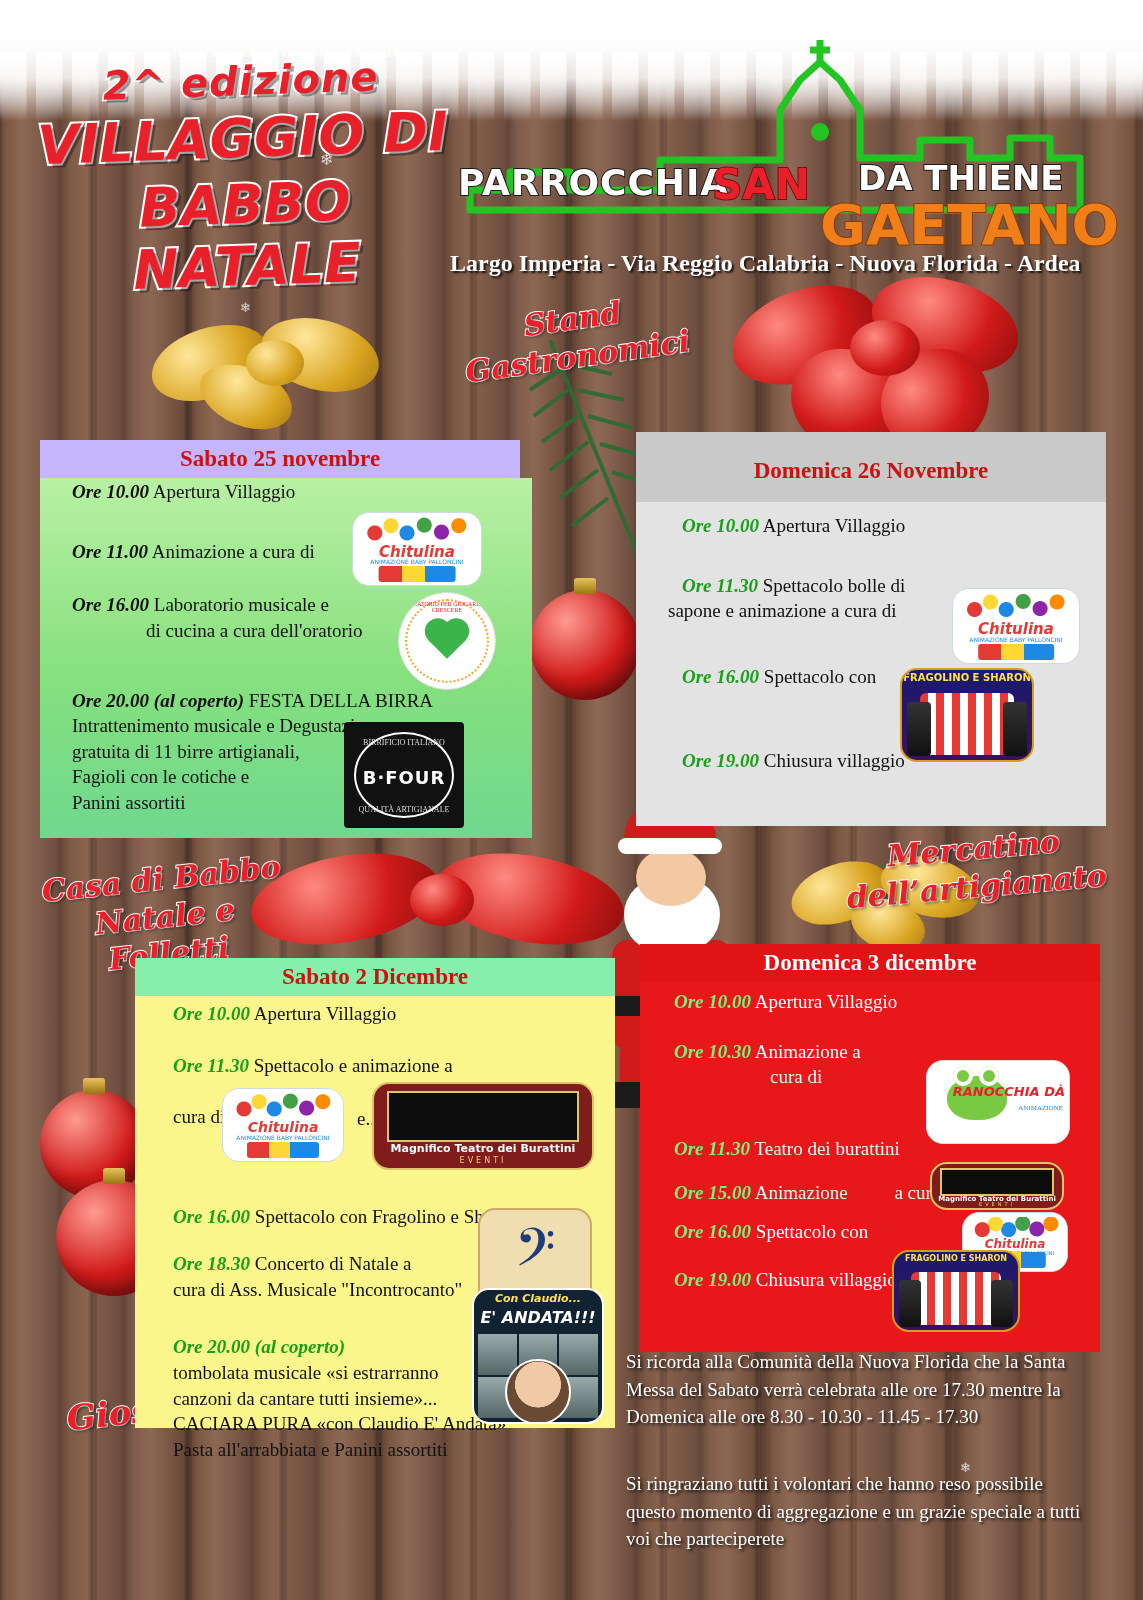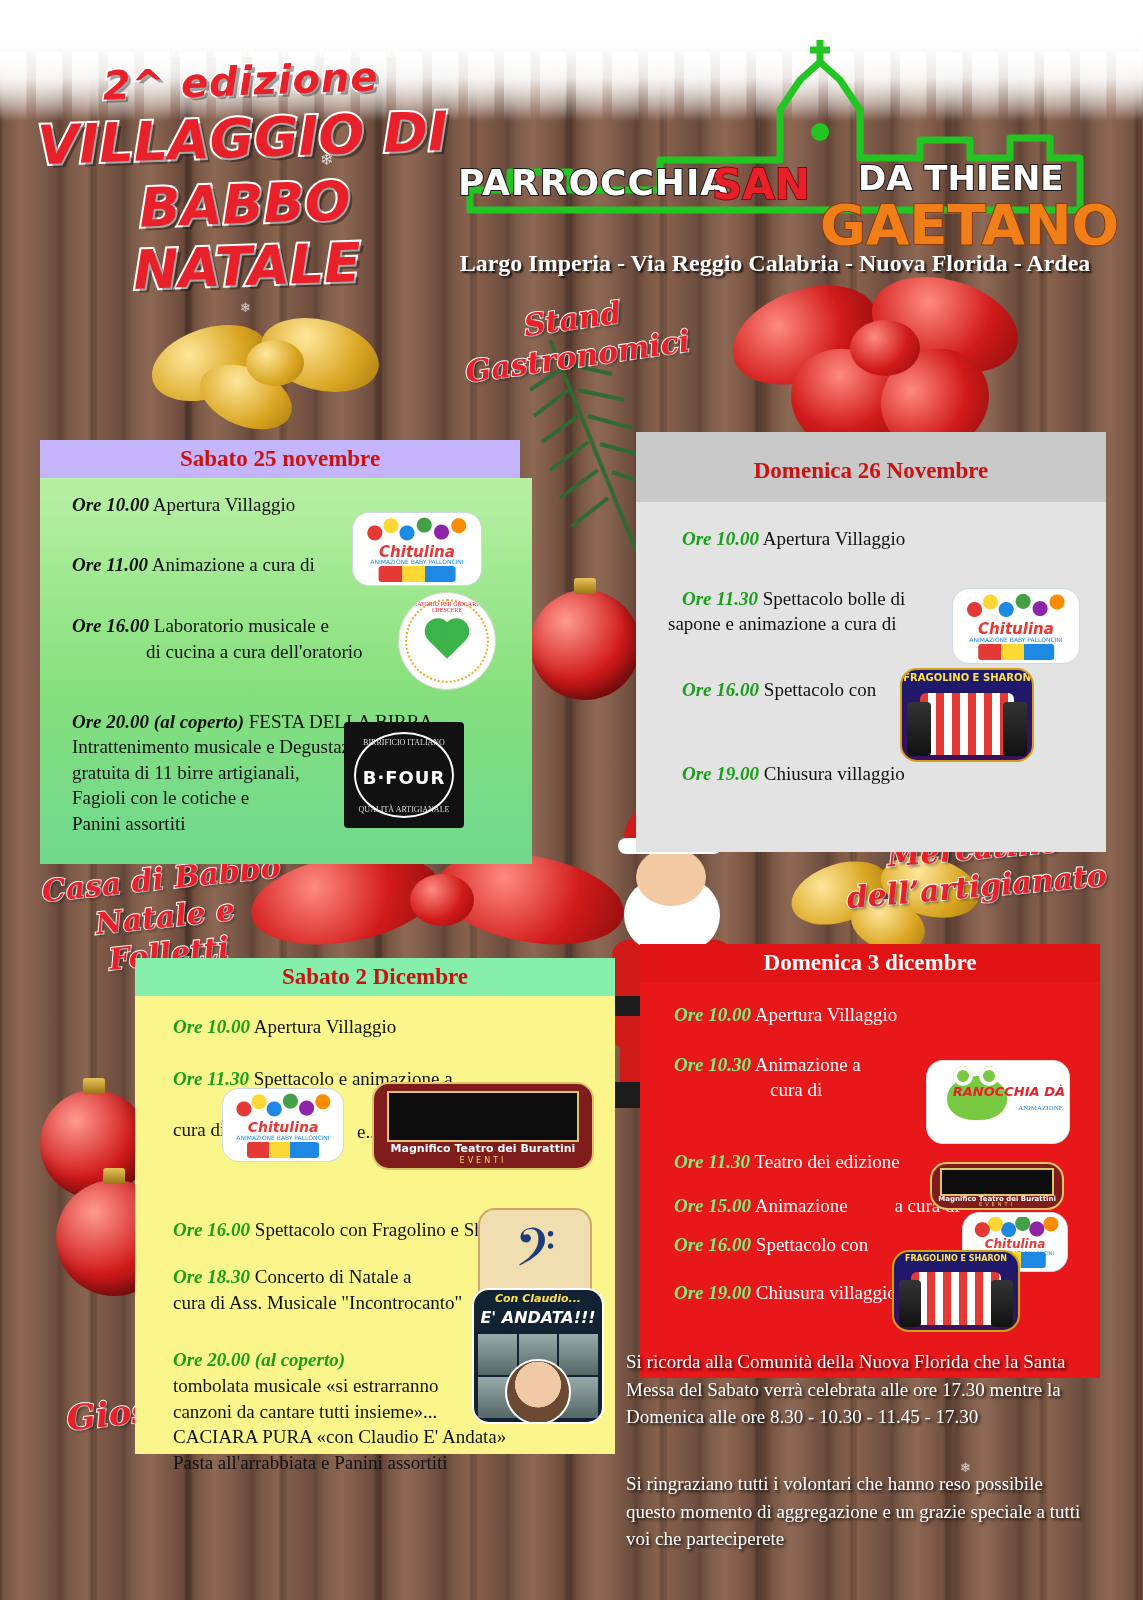--- a/index.html
+++ b/index.html
@@ -42,38 +42,38 @@
   .parish .church{position:absolute;left:0;top:0;width:650px;height:175px;}
   .parish .word-parrocchia{position:absolute;left:8px;top:122px;font-family:"DejaVu Sans",sans-serif;
     font-weight:bold;font-size:36px;color:#fff;-webkit-text-stroke:2px #1a1a1a;paint-order:stroke fill;
     letter-spacing:1px;}
   .parish .word-san{position:absolute;left:262px;top:120px;font-family:"DejaVu Sans",sans-serif;
     font-weight:bold;font-size:42px;color:#e8202a;-webkit-text-stroke:2px #7a0c10;paint-order:stroke fill;}
   .parish .word-gaetano{position:absolute;left:370px;top:152px;font-family:"DejaVu Sans",sans-serif;
     font-weight:bold;font-size:56px;color:#f07f1a;-webkit-text-stroke:2px #8a3b05;paint-order:stroke fill;}
   .parish .word-dathiene{position:absolute;left:408px;top:118px;font-family:"DejaVu Sans",sans-serif;
     font-weight:bold;font-size:34px;color:#fff;-webkit-text-stroke:2px #1a1a1a;paint-order:stroke fill;}
-  .parish .addr{position:absolute;left:0px;top:210px;width:650px;text-align:center;
+  .parish .addr{position:absolute;left:0px;top:210px;width:650px;
     font-family:"Liberation Serif",serif;font-weight:bold;font-size:24px;color:#fff;
     text-shadow:2px 2px 2px rgba(0,0,0,.8);}
 
   
   .script{position:absolute;font-family:"DejaVu Serif",serif;font-style:italic;font-weight:bold;
     color:#e8202a;-webkit-text-stroke:2px #fff;paint-order:stroke fill;
     text-shadow:2px 2px 3px rgba(0,0,0,.45);text-align:center;line-height:1.25;}
   #stand-gastronomici{left:440px;top:300px;width:270px;font-size:30px;transform:rotate(-8deg);}
   #casa-babbo{left:40px;top:860px;width:250px;font-size:30px;transform:rotate(-6deg);}
   #mercatino{left:840px;top:830px;width:270px;font-size:30px;transform:rotate(-5deg);}
   #giostre{left:36px;top:1390px;width:200px;font-size:34px;transform:rotate(-6deg);}
 
   
   .panel{position:absolute;}
   .panel .hdr{font-family:"Liberation Serif",serif;font-weight:bold;font-size:23px;text-align:center;
     padding:6px 0;}
-  .panel .body{padding:14px 16px;font-family:"Liberation Serif",serif;font-size:19px;line-height:1.35;}
+  .panel .body{padding:1px 16px;font-family:"Liberation Serif",serif;font-size:19px;line-height:1.35;}
   .ora{font-style:italic;font-weight:bold;}
 
   
   #panel-sat25{left:40px;top:440px;width:492px;}
   #panel-sat25 .hdr{background:#c4b5fd;color:#cc1111;width:480px;}
   #panel-sat25 .body{background:linear-gradient(180deg,#b9f0a4 0%,#86e07d 55%,#6fd88f 100%);
     height:358px;color:#111;}
   #panel-sat25 .ora{color:#111;}
 
   
@@ -317,21 +317,21 @@
   <div class="hdr">Sabato 25 novembre</div>
   <div class="body">
     <div class="row" style="margin-left:16px;">
       <span class="ora">Ore 10.00</span>
       <span>Apertura Villaggio</span>
     </div>
     <div class="row" style="margin-left:16px;margin-top:34px;">
       <span class="ora">Ore 11.00</span>
       <span>Animazione a cura di</span>
     </div>
-    <div class="row" style="margin-left:16px;margin-top:36px;">
+    <div class="row" style="margin-left:16px;margin-top:28px;">
       <span class="ora">Ore 16.00</span>
       <span>Laboratorio musicale e</span>
       <div style="margin-left:74px;">di cucina a cura dell'oratorio</div>
     </div>
     <div class="row" style="margin-left:16px;margin-top:44px;">
       <span class="ora">Ore 20.00</span>
       <span class="ora">(al coperto)</span>
       <span>FESTA DELLA BIRRA</span>
       <div>Intrattenimento musicale e Degustazione</div>
       <div>gratuita di 11 birre artigianali,</div>
@@ -463,21 +463,21 @@
       <span class="ora">Ore 10.00</span>
       <span>Apertura Villaggio</span>
     </div>
     <div class="row" style="margin-left:18px;margin-top:24px;">
       <span class="ora">Ore 10.30</span>
       <span>Animazione a</span>
       <div style="margin-left:96px;">cura di</div>
     </div>
     <div class="row" style="margin-left:18px;margin-top:46px;">
       <span class="ora">Ore 11.30</span>
-      <span>Teatro dei edizione</span>
+      <span>Teatro dei burattini</span>
     </div>
     <div class="row" style="margin-left:18px;margin-top:18px;">
       <span class="ora">Ore 15.00</span>
       <span>Animazione</span>
       <span style="margin-left:42px;">a cura di</span>
     </div>
     <div class="row" style="margin-left:18px;margin-top:14px;">
       <span class="ora">Ore 16.00</span>
       <span>Spettacolo con</span>
     </div>

